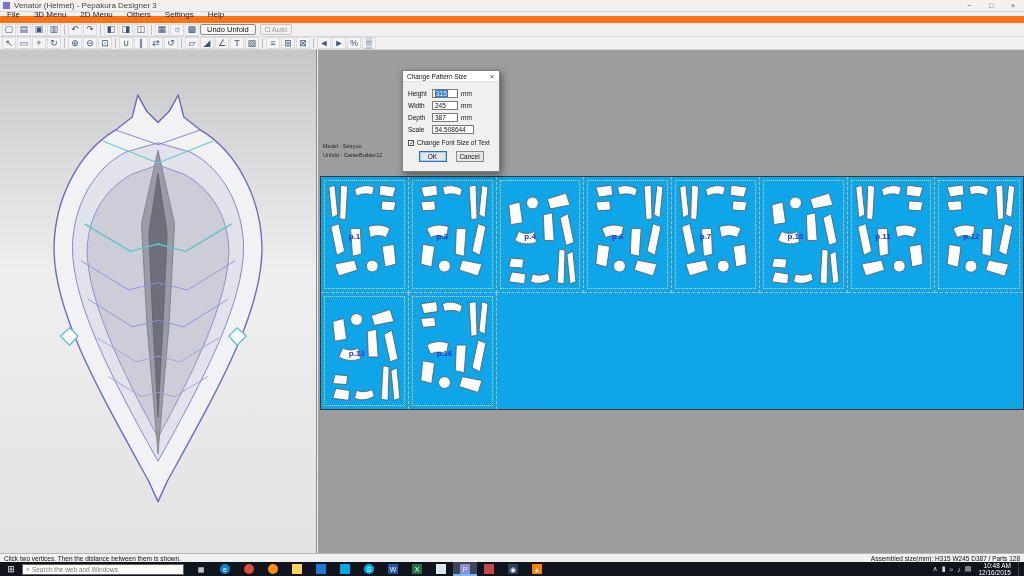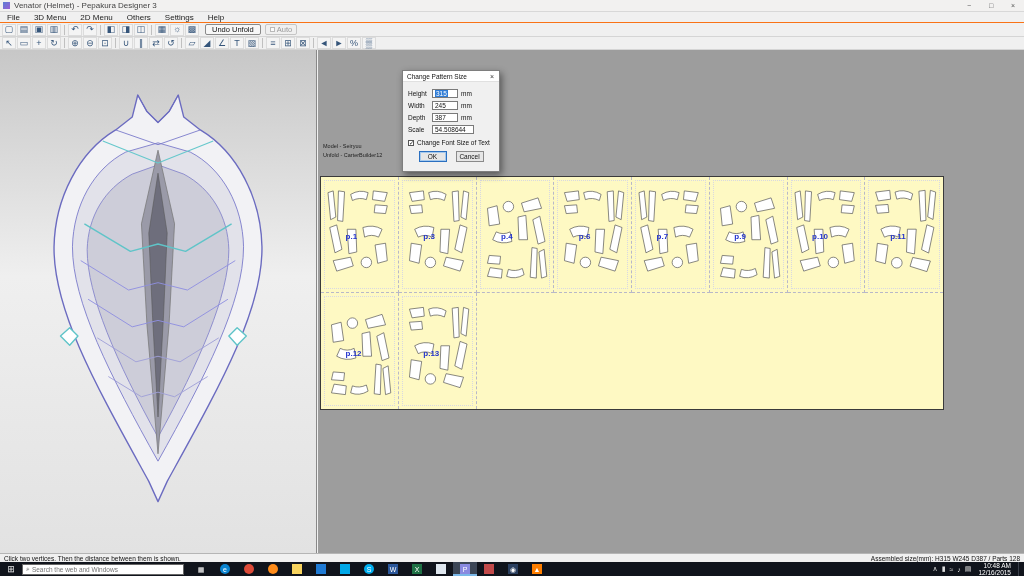--- a/index.html
+++ b/index.html
@@ -7,43 +7,43 @@
   body{font-family:"Liberation Sans",sans-serif;background:#000;overflow:hidden}
   #screen{position:absolute;inset:0;width:1024px;height:576px;background:#f0f0f0;overflow:hidden}
 
   
   .titlebar{position:absolute;left:0;top:0;width:1024px;height:12px;background:#f2f1f0;display:flex;align-items:center;font-size:8px;color:#444;border-bottom:1px solid #d8d8d8}
   .app-ico{width:7px;height:7px;margin:0 4px 0 3px;background:linear-gradient(135deg,#5b7fd4,#9b5fd4)}
   .cap{margin-left:auto;display:flex}
   .cap span{width:22px;height:12px;display:flex;align-items:center;justify-content:center;font-size:7px;color:#555}
 
   
-  .menubar{position:absolute;top:12px;left:0;width:1024px;height:11px;background:#f0f0f0;display:flex;align-items:center;font-size:8px;color:#222;border-bottom:1px solid #f97316}
+  .menubar{position:absolute;top:12px;left:0;width:1024px;height:11px;background:#f0f0f0;display:flex;align-items:center;font-size:8px;color:#222;border-bottom:7px solid #f97316}
   .menubar span{padding:0 7px}
 
   
   .toolbar{position:absolute;left:0;width:1024px;background:#f0f0f0;display:flex;align-items:center;gap:1px;border-bottom:1px solid #d5d5d5;padding-left:2px}
   #tb1{top:23px;height:14px}
   #tb2{top:37px;height:13px}
   .tbbtn{width:14px;height:12px;display:flex;align-items:center;justify-content:center;border:1px solid #dcdcdc;background:#f4f4f4}
   .tbglyph{font-size:9px;line-height:1;color:#35557a}
   .tbsep{width:1px;height:10px;background:#c0c0c0;margin:0 2px}
-  .btn-undo{margin-left:5px;height:11px;padding:0 6px;font-size:7.5px;background:#f7f7f7;border:1px solid #8a8a8a;border-radius:2px;display:flex;align-items:center;color:#111}
+  .btn-undo{height:11px;padding:0 6px;font-size:7.5px;background:#f7f7f7;border:1px solid #8a8a8a;border-radius:2px;display:flex;align-items:center;color:#111}
   .btn-auto{margin-left:3px;height:11px;padding:0 4px;font-size:7.5px;color:#9a9a9a;border:1px solid #c5c5c5;border-radius:2px;display:flex;align-items:center;gap:2px;background:#f0f0f0}
   .btn-auto .box{width:5px;height:5px;border:1px solid #b9b9b9;background:#fbfbfb}
 
   
   .main{position:absolute;top:50px;left:0;width:1024px;height:503px}
   .pane3d{position:absolute;left:0;top:0;width:317px;height:503px;background:linear-gradient(180deg,#c7c7c7,#efefef 45%,#e2e2e2);border-right:1px solid #888}
   .pane3d svg{position:absolute;left:20px;top:12px;width:276px;height:480px}
   .pane2d{position:absolute;left:318px;top:0;width:706px;height:503px;background:#9d9d9d}
   .credits{position:absolute;left:5px;top:92px;font-size:5.5px;color:#222;line-height:1.6}
 
   
-  .sheet{position:absolute;left:2px;top:126px;width:624px;height:234px;background:#fef9c3;border:1px solid #3a3a3a;display:grid;grid-template-columns:repeat(8,1fr);grid-template-rows:1fr 1fr}
+  .sheet{position:absolute;left:2px;top:126px;width:704px;height:234px;background:#0ea5e9;border:1px solid #3a3a3a;display:grid;grid-template-columns:repeat(8,1fr);grid-template-rows:1fr 1fr}
   .page{position:relative;border-right:1px dashed #b8b8c8;border-bottom:1px dashed #b8b8c8;overflow:hidden}
   .page:nth-child(8n){border-right:none}
   .page:nth-child(n+9){border-bottom:none}
   .page::after{content:"";position:absolute;inset:3px;border:1px dotted #d8d8e2;pointer-events:none}
   .page svg{position:absolute;inset:0;width:100%;height:100%;transform-origin:50% 50%}
   .page:nth-child(even) svg{transform:scaleX(-1)}
   .page:nth-child(3n) svg{transform:rotate(180deg)}
   .plabel{position:absolute;left:32%;top:48%;font-size:8px;font-weight:bold;color:#2233cc}
 
   
@@ -355,38 +355,20 @@
         <path d="M48,50 q12,-4 22,2 l-4,9 q-8,-4 -16,0 z"></path>
         <path d="M62,70 l12,-2 l2,20 l-11,3 z"></path>
         <path d="M14,88 l20,-4 l3,10 l-19,6 z"></path>
         <path d="M46,90 a6,6 0 1,0 12,0 a6,6 0 1,0 -12,0"></path>
       </g>
     </svg>
     <span class="plabel">p.7</span>
   </div>
 
 
-  <div class="page">
-    <svg viewBox="0 0 88 116">
-      <g fill="#ffffff" stroke="#555555" stroke-width="0.8">
-        <path d="M8,10 l6,-2 l3,30 l-6,3 z"></path>
-        <path d="M20,8 l7,1 l-2,34 l-6,-1 z"></path>
-        <path d="M34,12 q10,-6 20,-2 l-2,8 q-8,-3 -16,1 z"></path>
-        <path d="M60,8 l16,2 l-3,10 l-14,-2 z"></path>
-        <path d="M62,24 l14,1 l-2,9 l-13,-1 z"></path>
-        <path d="M10,50 l8,-3 l6,28 l-8,4 z"></path>
-        <path d="M30,52 l10,0 l1,26 l-9,2 z"></path>
-        <path d="M48,50 q12,-4 22,2 l-4,9 q-8,-4 -16,0 z"></path>
-        <path d="M62,70 l12,-2 l2,20 l-11,3 z"></path>
-        <path d="M14,88 l20,-4 l3,10 l-19,6 z"></path>
-        <path d="M46,90 a6,6 0 1,0 12,0 a6,6 0 1,0 -12,0"></path>
-      </g>
-    </svg>
-    <span class="plabel">p.9</span>
-  </div>
 
   <div class="page">
     <svg viewBox="0 0 88 116">
       <g fill="#ffffff" stroke="#555555" stroke-width="0.8">
         <path d="M8,10 l6,-2 l3,30 l-6,3 z"></path>
         <path d="M20,8 l7,1 l-2,34 l-6,-1 z"></path>
         <path d="M34,12 q10,-6 20,-2 l-2,8 q-8,-3 -16,1 z"></path>
         <path d="M60,8 l16,2 l-3,10 l-14,-2 z"></path>
         <path d="M62,24 l14,1 l-2,9 l-13,-1 z"></path>
         <path d="M10,50 l8,-3 l6,28 l-8,4 z"></path>
@@ -452,20 +434,38 @@
         <path d="M62,70 l12,-2 l2,20 l-11,3 z"></path>
         <path d="M14,88 l20,-4 l3,10 l-19,6 z"></path>
         <path d="M46,90 a6,6 0 1,0 12,0 a6,6 0 1,0 -12,0"></path>
       </g>
     </svg>
     <span class="plabel">p.13</span>
   </div>
 
 
 
+  <div class="page">
+    <svg viewBox="0 0 88 116">
+      <g fill="#ffffff" stroke="#555555" stroke-width="0.8">
+        <path d="M8,10 l6,-2 l3,30 l-6,3 z"></path>
+        <path d="M20,8 l7,1 l-2,34 l-6,-1 z"></path>
+        <path d="M34,12 q10,-6 20,-2 l-2,8 q-8,-3 -16,1 z"></path>
+        <path d="M60,8 l16,2 l-3,10 l-14,-2 z"></path>
+        <path d="M62,24 l14,1 l-2,9 l-13,-1 z"></path>
+        <path d="M10,50 l8,-3 l6,28 l-8,4 z"></path>
+        <path d="M30,52 l10,0 l1,26 l-9,2 z"></path>
+        <path d="M48,50 q12,-4 22,2 l-4,9 q-8,-4 -16,0 z"></path>
+        <path d="M62,70 l12,-2 l2,20 l-11,3 z"></path>
+        <path d="M14,88 l20,-4 l3,10 l-19,6 z"></path>
+        <path d="M46,90 a6,6 0 1,0 12,0 a6,6 0 1,0 -12,0"></path>
+      </g>
+    </svg>
+    <span class="plabel">p.16</span>
+  </div>
 </div>
     </div>
   </div>
 
   <div class="dialog">
     <div class="dlg-title">
       <span>Change Pattern Size</span>
       <span class="dlg-close">×</span>
     </div>
     <div class="dlg-body">

